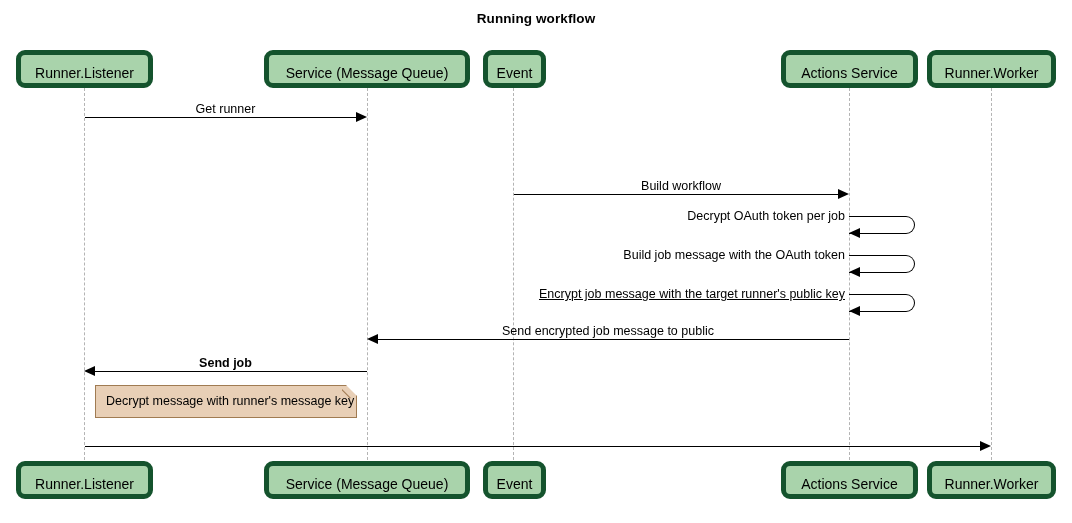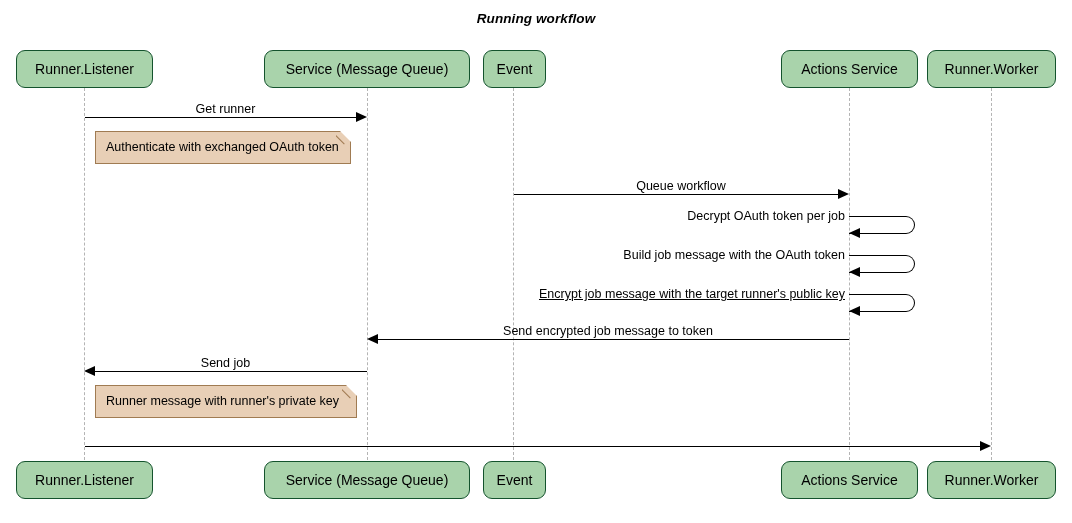--- a/index.html
+++ b/index.html
@@ -21,34 +21,33 @@
   .title {
     position: absolute;
     left: 0;
     top: 11px;
     width: 1072px;
     text-align: center;
     font-size: 13.5px;
     font-weight: bold;
     color: #000000;
     letter-spacing: 0.1px;
-    font-style: italic;
   }
   .lifeline {
     position: absolute;
     width: 0;
     border-left: 1px dashed #b4b4b4;
     top: 88px;
     height: 372px;
   }
   .participant {
     position: absolute;
     box-sizing: border-box;
     background: #a9d3ab;
-    border: 1px solid #14532d;
+    border: 5px solid #14532d;
     border-radius: 9px;
     height: 38px;
     line-height: 36px;
     text-align: center;
     font-size: 14px;
     color: #000000;
     white-space: nowrap;
   }
   .note {
     position: absolute;
@@ -142,52 +141,47 @@
   <div class="participant" style="left:16px; top:50px; width:137px;">Runner.Listener</div>
   <div class="participant" style="left:264px; top:50px; width:206px;">Service (Message Queue)</div>
   <div class="participant" style="left:483px; top:50px; width:63px;">Event</div>
   <div class="participant" style="left:781px; top:50px; width:137px;">Actions Service</div>
   <div class="participant" style="left:927px; top:50px; width:129px;">Runner.Worker</div>
 
   <div class="msg-label" style="left:84px; top:102px; width:283px;">Get runner</div>
   <div class="msg-line" style="left:85px; top:117px; width:271px;"></div>
   <div class="arrow-head right" style="left:356px; top:112px;"></div>
 
-  <div class="note" style="left:95px; top:131px; width:256px;">
-    <span>Authenticate with exchanged OAuth token</span>
-    <span class="fold"></span>
-    <span class="fold-edge"></span>
-  </div>
 
-  <div class="msg-label" style="left:513px; top:179px; width:336px;">Queue workflow</div>
+  <div class="msg-label" style="left:513px; top:179px; width:336px;">Build workflow</div>
   <div class="msg-line" style="left:514px; top:194px; width:324px;"></div>
   <div class="arrow-head right" style="left:838px; top:189px;"></div>
 
   <div class="msg-label" style="left:549px; top:209px; width:296px; text-align:right;">Decrypt OAuth token per job</div>
   <div class="self-loop" style="left:849px; top:216px; width:66px; height:18px;"></div>
   <div class="arrow-head left" style="left:849px; top:228px;"></div>
 
   <div class="msg-label" style="left:549px; top:248px; width:296px; text-align:right;">Build job message with the OAuth token</div>
   <div class="self-loop" style="left:849px; top:255px; width:66px; height:18px;"></div>
   <div class="arrow-head left" style="left:849px; top:267px;"></div>
 
   <div class="msg-label" style="left:449px; top:287px; width:396px; text-align:right;text-decoration:underline;">Encrypt job message with the target runner's public key</div>
   <div class="self-loop" style="left:849px; top:294px; width:66px; height:18px;"></div>
   <div class="arrow-head left" style="left:849px; top:306px;"></div>
 
-  <div class="msg-label" style="left:367px; top:324px; width:482px;">Send encrypted job message to token</div>
+  <div class="msg-label" style="left:367px; top:324px; width:482px;">Send encrypted job message to public</div>
   <div class="msg-line" style="left:378px; top:339px; width:471px;"></div>
   <div class="arrow-head left" style="left:367px; top:334px;"></div>
 
-  <div class="msg-label" style="left:84px; top:356px; width:283px;">Send job</div>
+  <div class="msg-label" style="left:84px; top:356px; width:283px;font-weight:bold;">Send job</div>
   <div class="msg-line" style="left:95px; top:371px; width:272px;"></div>
   <div class="arrow-head left" style="left:84px; top:366px;"></div>
 
   <div class="note" style="left:95px; top:385px; width:262px;">
-    <span>Runner message with runner's private key</span>
+    <span>Decrypt message with runner's message key</span>
     <span class="fold"></span>
     <span class="fold-edge"></span>
   </div>
 
   <div class="msg-line" style="left:85px; top:446px; width:895px;"></div>
   <div class="arrow-head right" style="left:980px; top:441px;"></div>
 
   <div class="participant" style="left:16px; top:461px; width:137px;">Runner.Listener</div>
   <div class="participant" style="left:264px; top:461px; width:206px;">Service (Message Queue)</div>
   <div class="participant" style="left:483px; top:461px; width:63px;">Event</div>

